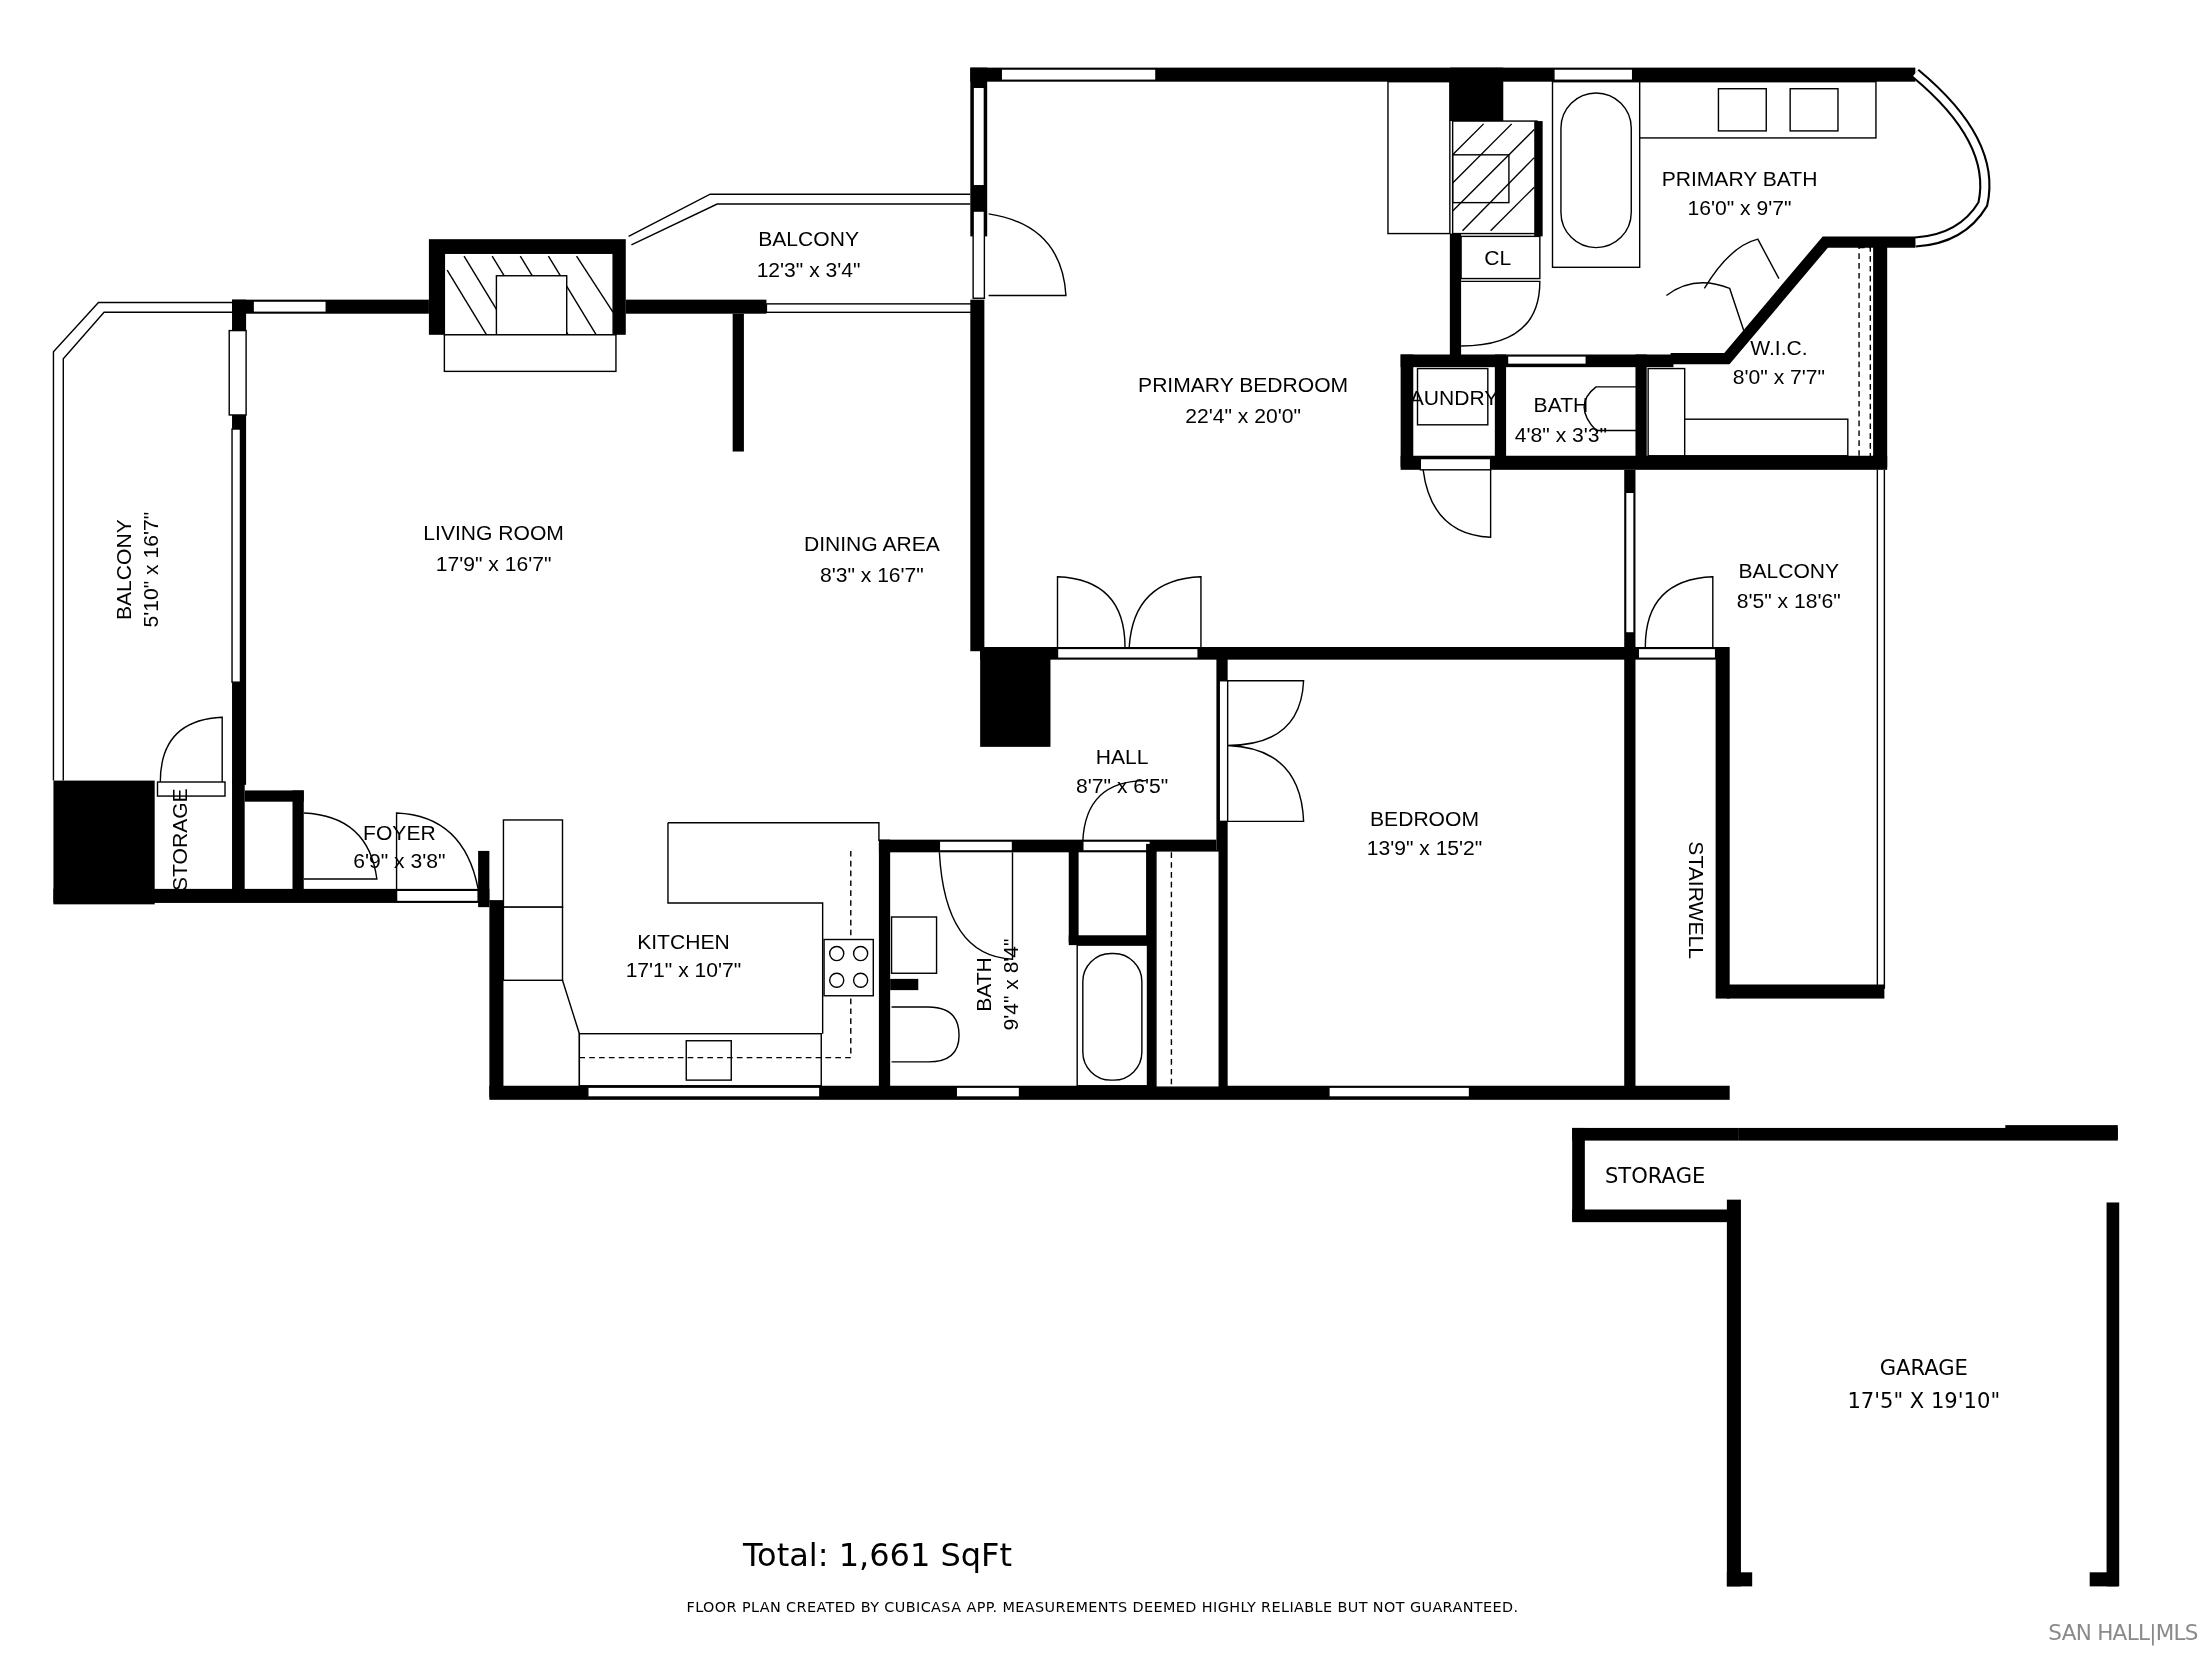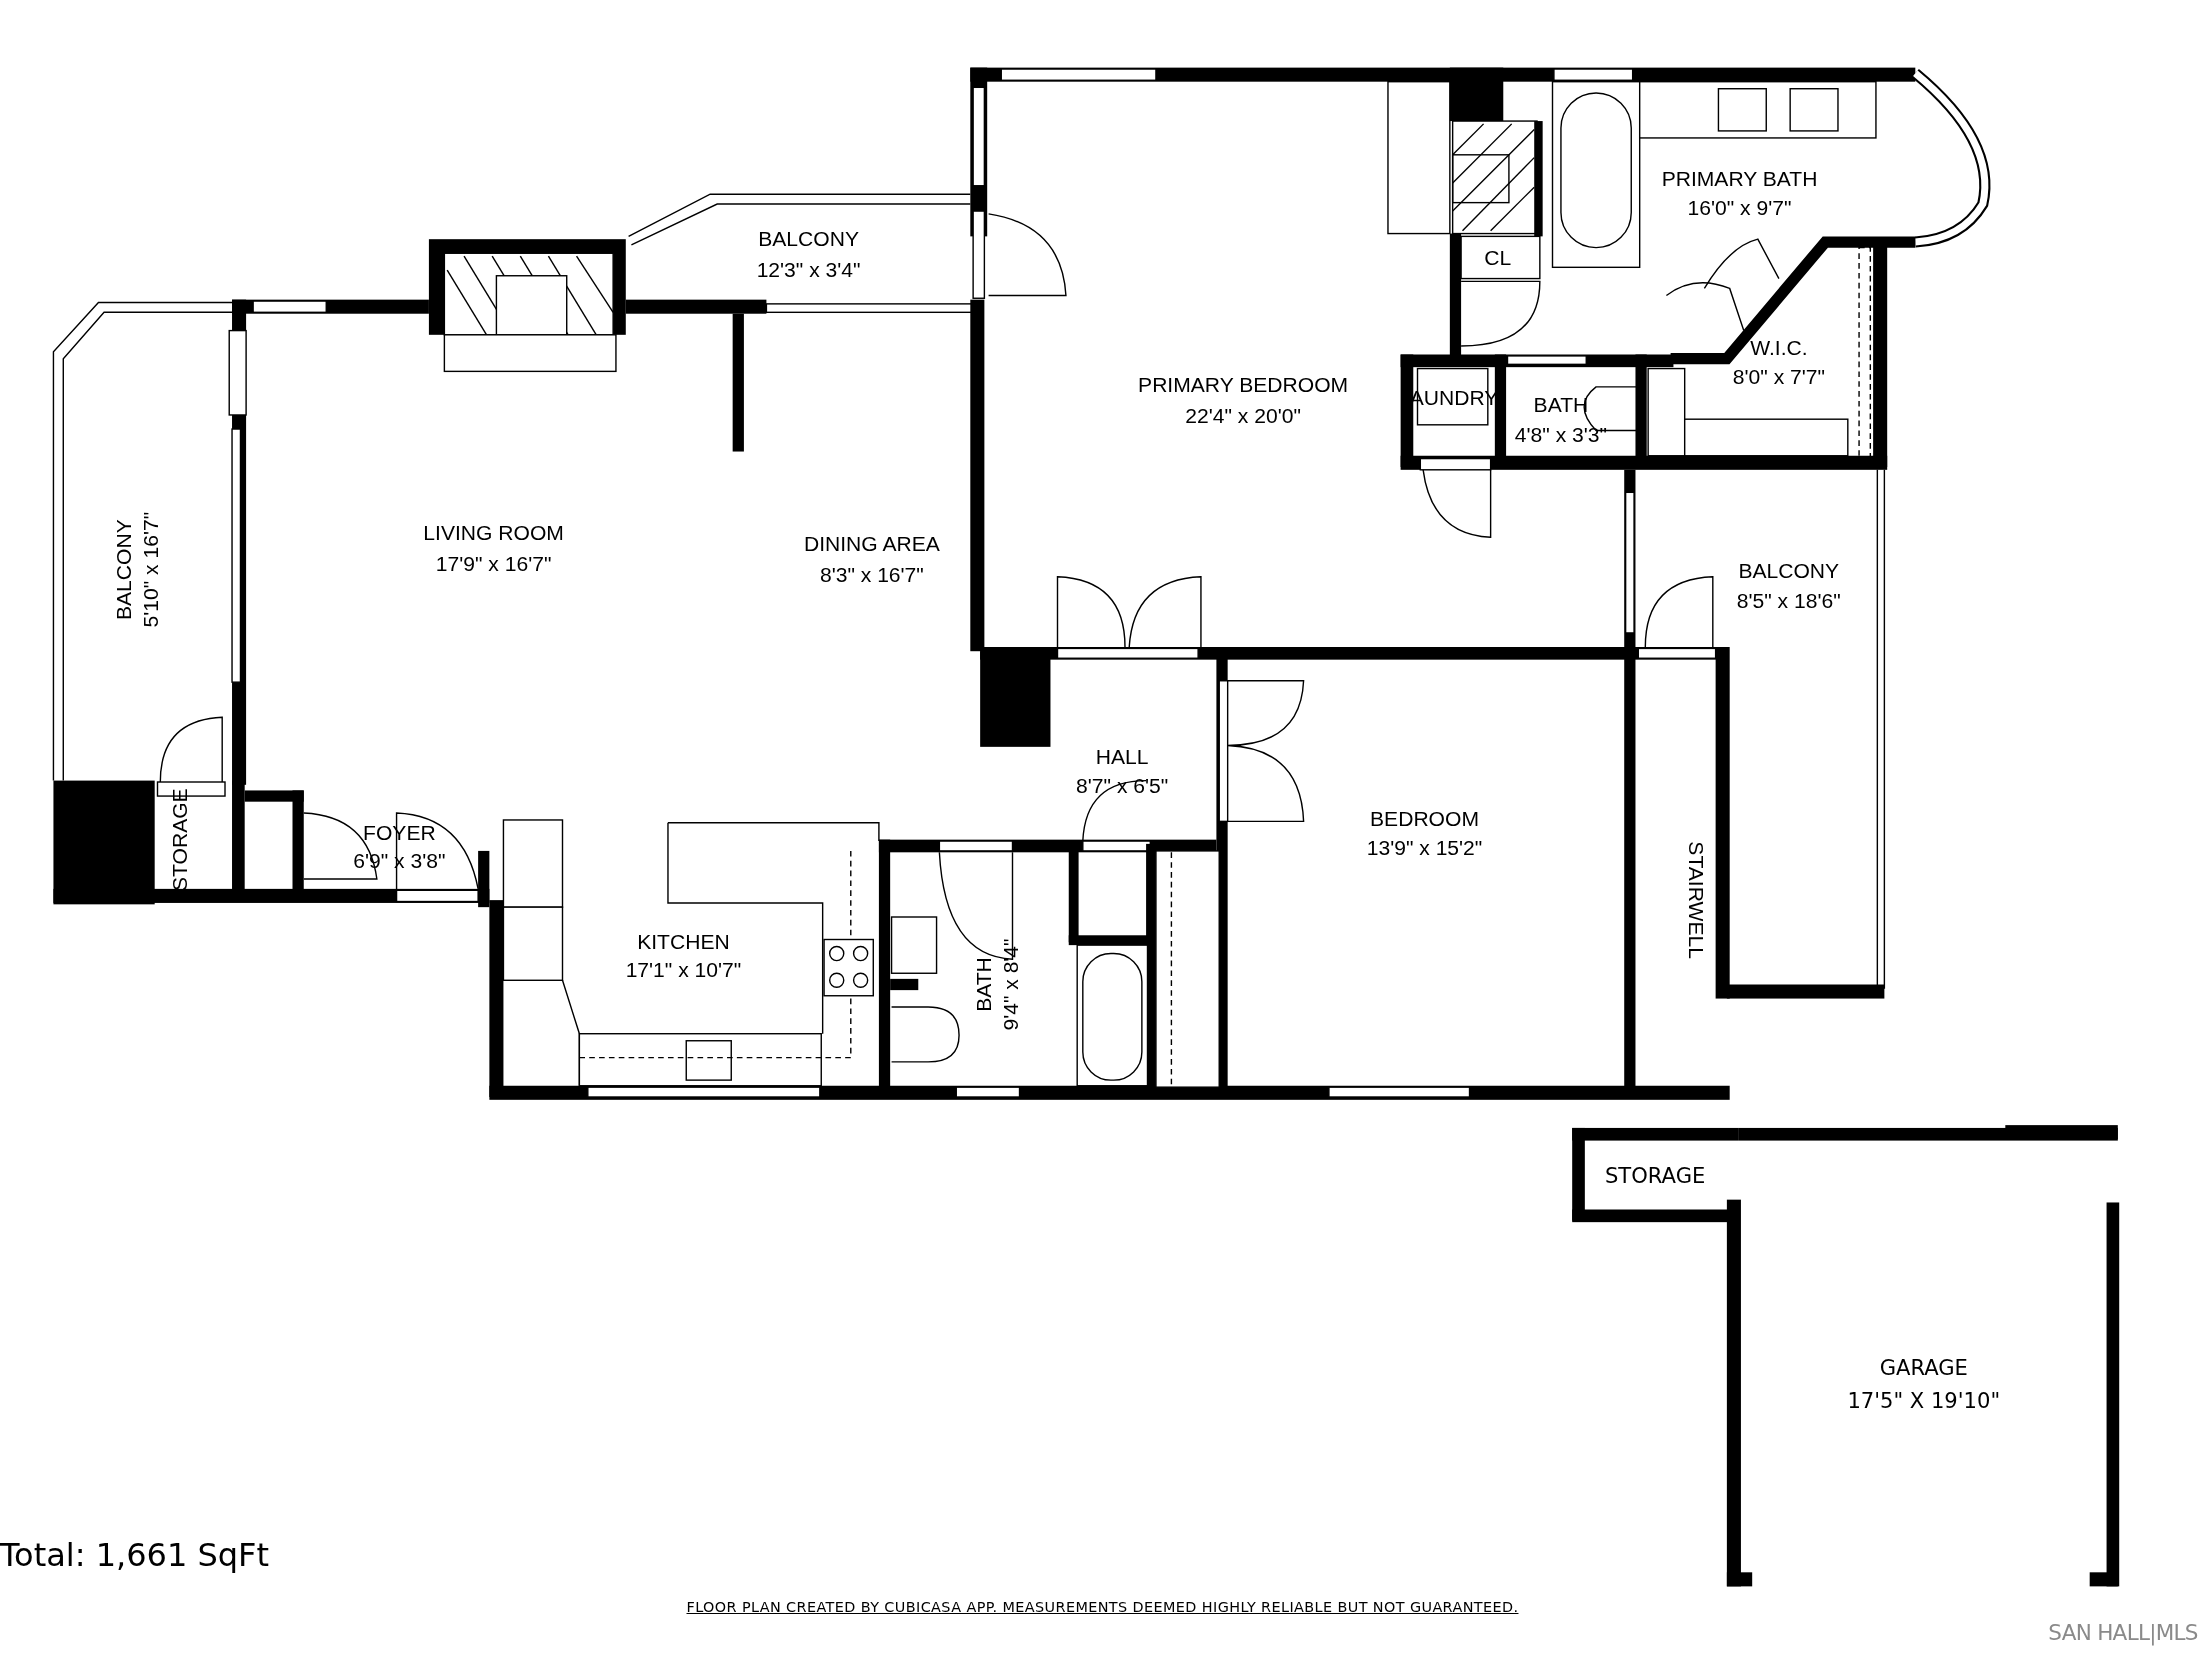--- a/index.html
+++ b/index.html
@@ -4,22 +4,22 @@
 <style>
   html,body{margin:0;padding:0;background:#fff;}
   body{width:2205px;height:1654px;position:relative;overflow:hidden;font-family:"Liberation Sans",sans-serif;color:#000;}
   svg{position:absolute;left:0;top:0;}
   .lbl{font-family:"Liberation Sans",sans-serif;font-size:15px;fill:#000;}
   .lbl2{font-family:"DejaVu Sans",sans-serif;font-size:15px;fill:#000;}
   .w{fill:#000;}
   .thin{fill:none;stroke:#000;stroke-width:1;}
   .dash{fill:none;stroke:#000;stroke-width:1;stroke-dasharray:4 3;}
   .win{fill:#fff;stroke:#000;stroke-width:1;}
-  #total{position:absolute;left:0;width:1755px;top:1536px;text-align:left;font-family:"DejaVu Sans",sans-serif;font-size:32px;}
-  #disclaimer{position:absolute;left:0;width:2205px;top:1599px;text-align:center;font-family:"DejaVu Sans",sans-serif;font-size:14.4px;letter-spacing:0.4px;text-decoration:underline;}
+  #total{position:absolute;left:0;width:1755px;top:1536px;text-align:center;font-family:"DejaVu Sans",sans-serif;font-size:32px;}
+  #disclaimer{position:absolute;left:0;width:2205px;top:1599px;text-align:center;font-family:"DejaVu Sans",sans-serif;font-size:14.4px;letter-spacing:0.4px;}
   #mls{position:absolute;right:7.2px;bottom:8.6px;font-family:"DejaVu Sans",sans-serif;font-size:21.5px;color:#8a8a8a;letter-spacing:-0.7px;}
 </style>
 </head>
 <body>
 
 <svg width="2205" height="1654" viewBox="0 0 1568 1176" xmlns="http://www.w3.org/2000/svg">
 
   <g>
     <path class="thin" d="M38 555 L38 250 L70 215 L165 215"></path>
     <path class="thin" d="M45 555 L45 255 L74 222 L165 222"></path>

